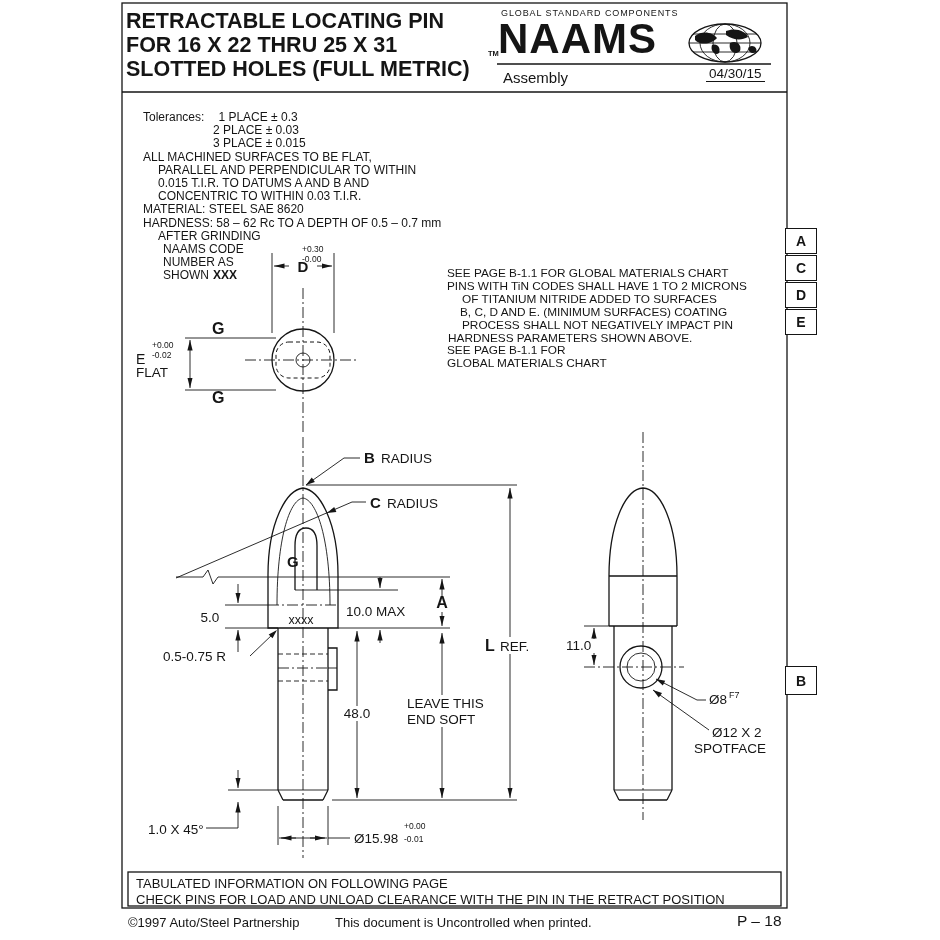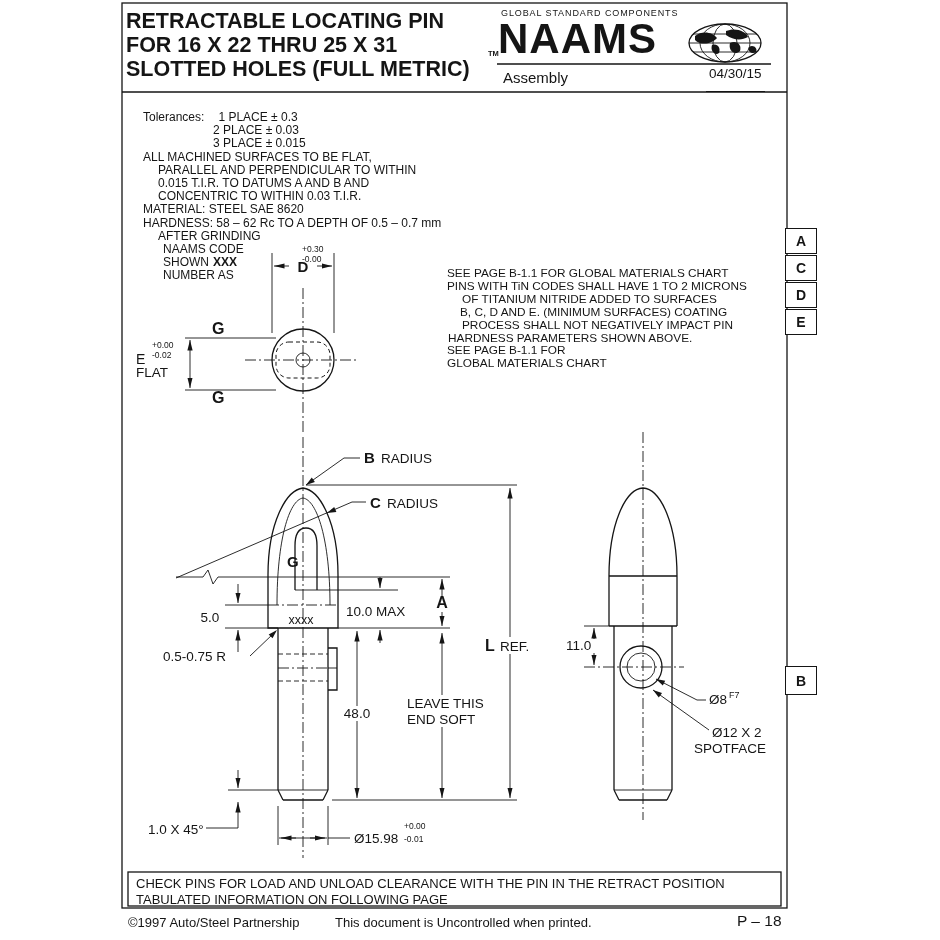--- a/index.html
+++ b/index.html
@@ -220,55 +220,55 @@
 
 <div class="abs" style="left:126px;top:9px;width:372px">
   <div class="title-line">RETRACTABLE LOCATING PIN</div>
   <div class="title-line">FOR 16 X 22 THRU 25 X 31</div>
   <div class="title-line">SLOTTED HOLES (FULL METRIC)</div>
 </div>
 <div class="abs" style="left:488px;top:49px;font-size:7.5px;font-weight:bold">TM</div>
 <div class="abs" style="left:501px;top:8px;font-size:9px;letter-spacing:0.9px">GLOBAL STANDARD COMPONENTS</div>
 <div class="abs" style="left:498px;top:15px;font-size:42px;font-weight:bold;letter-spacing:1px">NAAMS</div>
 <div class="abs" style="left:503px;top:69px;font-size:15px">Assembly</div>
-<div class="abs" style="left:706px;top:66px;font-size:13.5px;border-bottom:1.5px solid #151515;padding:0 3px 10px 3px">04/30/15</div>
+<div class="abs" style="left:706px;top:66px;font-size:13.5px;border-bottom:1.5px solid #151515;padding:0 3px 0 3px">04/30/15</div>
 
 <div class="abs" style="left:143px;top:111px">
   <div class="spec-line"><span>Tolerances:</span><span style="margin-left:14px">1 PLACE ± 0.3</span></div>
   <div class="spec-line" style="margin-left:70px">2 PLACE ± 0.03</div>
   <div class="spec-line" style="margin-left:70px">3 PLACE ± 0.015</div>
   <div class="spec-line">ALL MACHINED SURFACES TO BE FLAT,</div>
   <div class="spec-line" style="margin-left:15px">PARALLEL AND PERPENDICULAR TO WITHIN</div>
   <div class="spec-line" style="margin-left:15px">0.015 T.I.R. TO DATUMS A AND B AND</div>
   <div class="spec-line" style="margin-left:15px">CONCENTRIC TO WITHIN 0.03 T.I.R.</div>
   <div class="spec-line">MATERIAL: STEEL SAE 8620</div>
   <div class="spec-line">HARDNESS: 58 – 62 Rc TO A DEPTH OF 0.5 – 0.7 mm</div>
   <div class="spec-line" style="margin-left:15px">AFTER GRINDING</div>
   <div class="spec-line" style="margin-left:20px">NAAMS CODE</div>
+  <div class="spec-line" style="margin-left:20px">NUMBER AS</div>
   <div class="spec-line" style="margin-left:20px"><span>SHOWN</span><span style="font-weight:bold;margin-left:4px">XXX</span></div>
-  <div class="spec-line" style="margin-left:20px">NUMBER AS</div>
 </div>
 
 <div class="abs" style="left:447px;top:267px">
   <div class="mat-line">SEE PAGE B-1.1 FOR GLOBAL MATERIALS CHART</div>
   <div class="mat-line">PINS WITH TiN CODES SHALL HAVE 1 TO 2 MICRONS</div>
   <div class="mat-line" style="margin-left:15px">OF TITANIUM NITRIDE ADDED TO SURFACES</div>
   <div class="mat-line" style="margin-left:13px">B, C, D AND E. (MINIMUM SURFACES) COATING</div>
   <div class="mat-line" style="margin-left:15px">PROCESS SHALL NOT NEGATIVELY IMPACT PIN</div>
   <div class="mat-line" style="margin-left:1px">HARDNESS PARAMETERS SHOWN ABOVE.</div>
   <div class="mat-line">SEE PAGE B-1.1 FOR</div>
   <div class="mat-line">GLOBAL MATERIALS CHART</div>
 </div>
 
 <div class="datum" style="top:228px">A</div>
 <div class="datum" style="top:255px">C</div>
 <div class="datum" style="top:282px">D</div>
 <div class="datum" style="top:309px">E</div>
 <div class="datum" style="top:666px;height:27px">B</div>
 
 <div class="abs" style="left:136px;top:876px">
+  <div class="notebox-line">TABULATED INFORMATION ON FOLLOWING PAGE</div>
   <div class="notebox-line">CHECK PINS FOR LOAD AND UNLOAD CLEARANCE WITH THE PIN IN THE RETRACT POSITION</div>
-  <div class="notebox-line">TABULATED INFORMATION ON FOLLOWING PAGE</div>
 </div>
 
 <div class="abs footer-text" style="left:128px;top:915px">©1997 Auto/Steel Partnership</div>
 <div class="abs footer-text" style="left:335px;top:915px;width:240px;text-align:center">This document is Uncontrolled when printed.</div>
 <div class="abs" style="left:737px;top:912px;font-size:15.5px">P – 18</div>
 
 </body></html>

